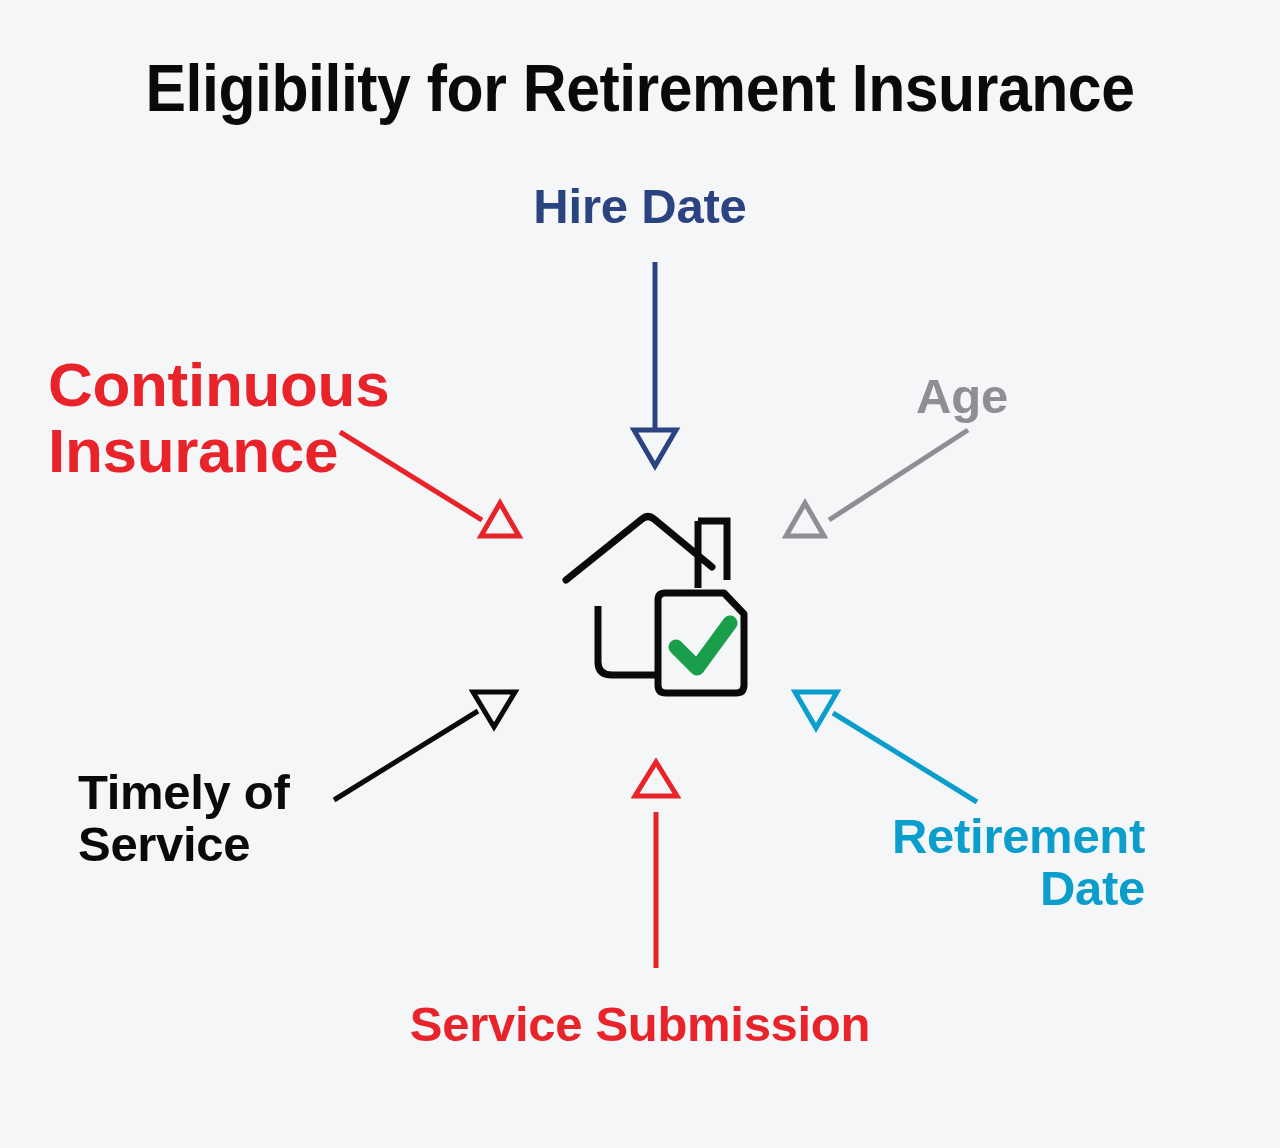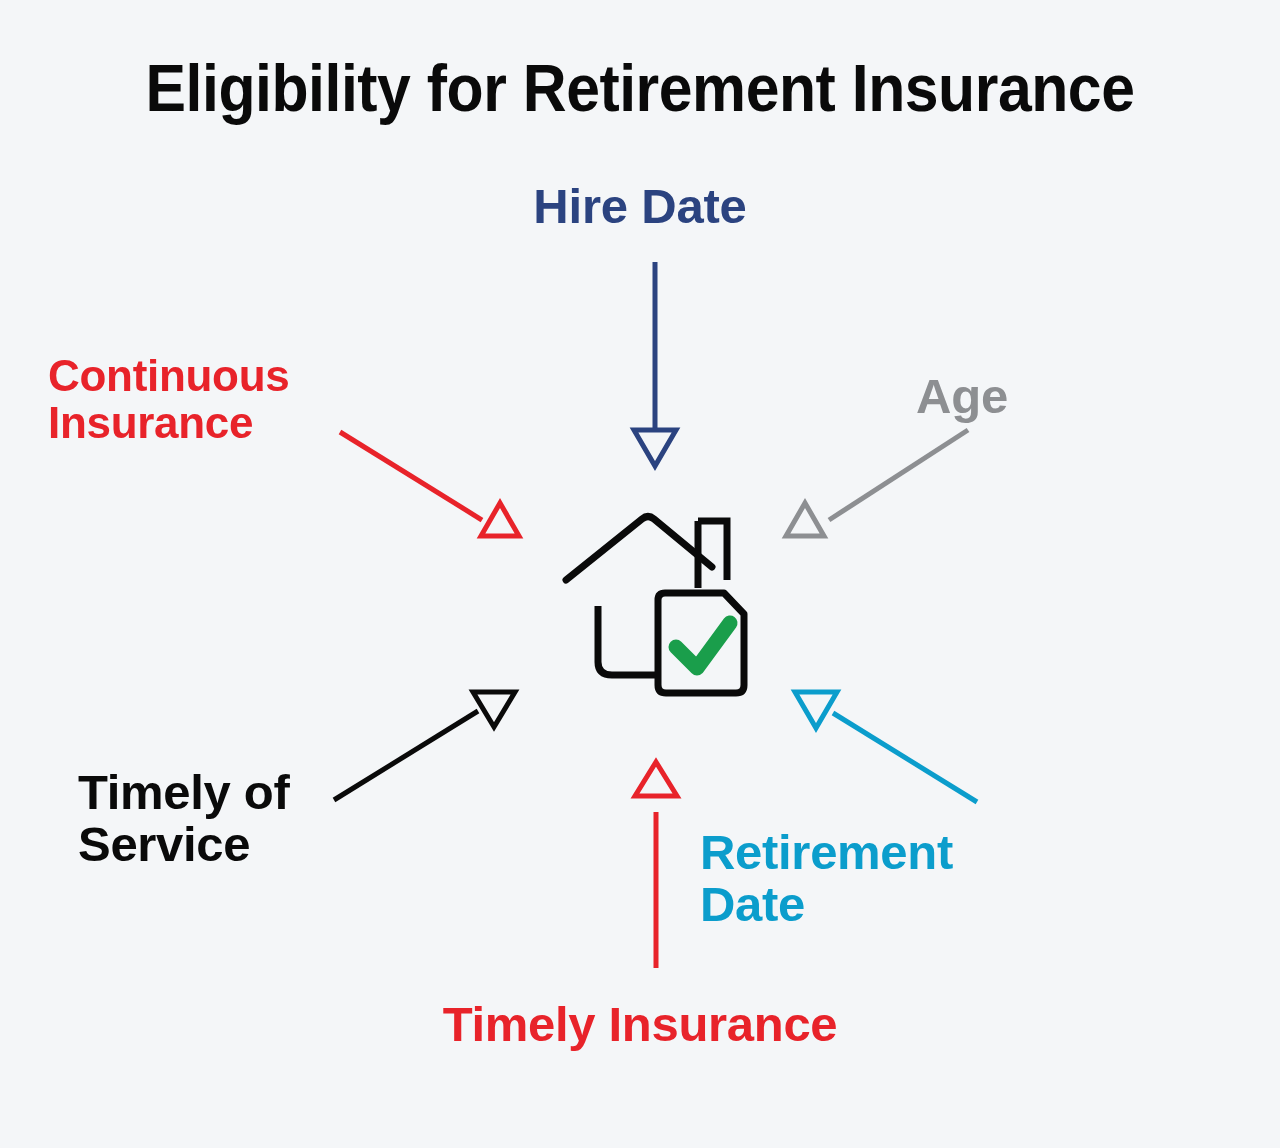--- a/index.html
+++ b/index.html
@@ -68,44 +68,43 @@
     font-size: 49px;
     color: #8d8f92;
     letter-spacing: -0.2px;
   }
 
   .label-continuous-insurance {
     left: 48px;
     top: 352px;
     width: 420px;
     text-align: left;
-    font-size: 44px;
+    font-size: 62px;
     color: #e8232a;
     letter-spacing: -0.3px;
   }
 
   .label-years-of-service {
     left: 78px;
     top: 766px;
     width: 420px;
     text-align: left;
     font-size: 49px;
     color: #0a0a0a;
     letter-spacing: -0.3px;
   }
 
   .label-retirement-date {
     left: 700px;
     top: 810px;
     width: 445px;
-    text-align: left;
+    text-align: right;
     font-size: 49px;
     color: #0b9dcc;
     letter-spacing: -0.3px;
-    margin-top: 16px;
   }
 
   .label-timely-submission {
     left: 0;
     top: 998px;
     width: 1280px;
     text-align: center;
     font-size: 49px;
     color: #e8232a;
     letter-spacing: -0.3px;
@@ -187,15 +186,15 @@
 
   <div class="label label-continuous-insurance">Continuous
 Insurance</div>
 
   <div class="label label-years-of-service">Timely of
 Service</div>
 
   <div class="label label-retirement-date">Retirement
 Date</div>
 
-  <div class="label label-timely-submission">Timely Insurance</div>
+  <div class="label label-timely-submission">Service Submission</div>
 
 </div>
 
 </body></html>

